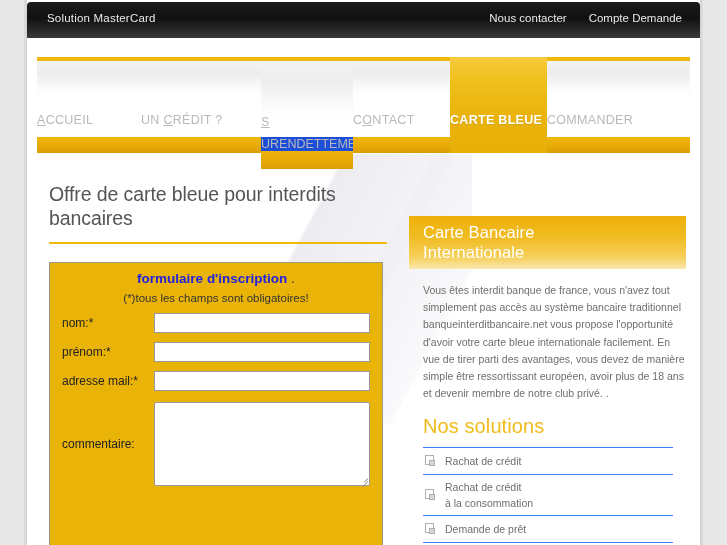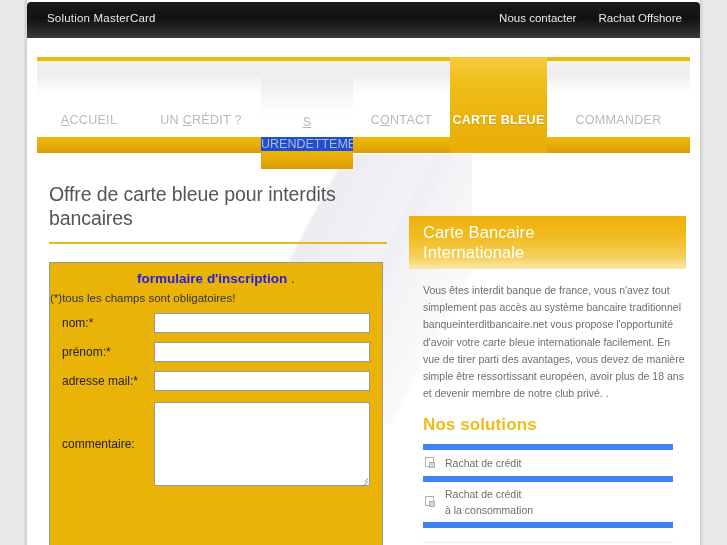--- a/index.html
+++ b/index.html
@@ -105,21 +105,21 @@
     position: absolute;
     left: 0; top: 0;
     width: 100%; height: 38px;
     border-top: 4px solid #eeb90c;
     background: linear-gradient(to bottom, #f2f2f2 0%, #ededed 38%, #f8f8f8 70%, #ffffff 100%);
   }
   .tab .tab-label {
     position: absolute;
     left: 0; top: 56px;
     width: 100%;
-    text-align: center;
+    text-align: left;
     font-size: 12.5px;
     color: #b9b9b9;
     letter-spacing: 0.3px;
     white-space: nowrap;
   }
   .tab .tab-label u { text-decoration: underline; }
 
   
   .tab.deep .tab-head { height: 60px; }
   .tab.deep .tab-label {
@@ -228,20 +228,21 @@
     font-weight: bold;
     color: #2222dd;
   }
   .form-title .dot {
     color: #333333;
     font-weight: normal;
   }
   .form-sub {
     margin: 0;
     padding: 6px 0 0 0;
+    text-align: center;
     font-size: 11.5px;
     color: #333333;
   }
   .frow {
     display: flex;
     align-items: center;
     padding: 0 12px;
     margin-top: 9px;
   }
   .flabel {
@@ -325,36 +326,36 @@
     width: 262px;
   }
   .side-para {
     margin: 0;
     font-size: 10.5px;
     line-height: 17.2px;
     color: #6e6e6e;
   }
   .side-h3 {
     margin: 13px 0 0 0;
-    font-size: 17px;
-    font-weight: bold;
+    font-size: 20px;
+    font-weight: normal;
     color: #f1bb1a;
     letter-spacing: 0.1px;
   }
   .sol-list {
     list-style: none;
     margin: 9px 0 0 0;
     padding: 0;
     width: 250px;
   }
   .sol-item {
     display: flex;
     align-items: center;
     gap: 9px;
-    border-top: 6px solid #3b82f6;
+    border-top: 1px solid #3b82f6;
     padding: 5px 0 5px 2px;
     min-height: 21px;
     cursor: pointer;
   }
   .sol-item:last-child { border-bottom: 1px solid #ececec; }
   .sol-item.two-line { padding: 4px 0 4px 2px; }
   .doc-icon {
     flex: 0 0 11px;
     width: 11px; height: 12px;
     position: relative;
@@ -384,21 +385,21 @@
 
 <div id="page">
 
   <div class="gutter-left"></div>
   <div class="gutter-right"></div>
 
   <div class="topbar">
     <div class="topbar-brand">Solution MasterCard</div>
     <div class="topbar-links">
       <a class="topbar-link">Nous contacter</a>
-      <a class="topbar-link">Rachat Offshore</a>
+      <a class="topbar-link">Compte Demande</a>
     </div>
   </div>
 
   <div class="card">
 
     <div class="navstrip">
       <div class="navbase"></div>
       <div class="navrow">
 
         <div class="tab" style="flex:0 0 104px;">
@@ -507,20 +508,27 @@
               <span class="doc-icon">
                   <span class="sq"></span>
                   <span class="fold"></span>
                 </span>
               <span class="sol-label">
                 <span>Rachat de crédit</span><br>
                 <span>à la consommation</span>
               </span>
             </li>
 
+            <li class="sol-item">
+              <span class="doc-icon">
+                  <span class="sq"></span>
+                  <span class="fold"></span>
+                </span>
+              <span class="sol-label">Demande de prêt</span>
+            </li>
 
             <li class="sol-item">
               
               
             </li>
 
           </ul>
         </div>
       </div>
 

